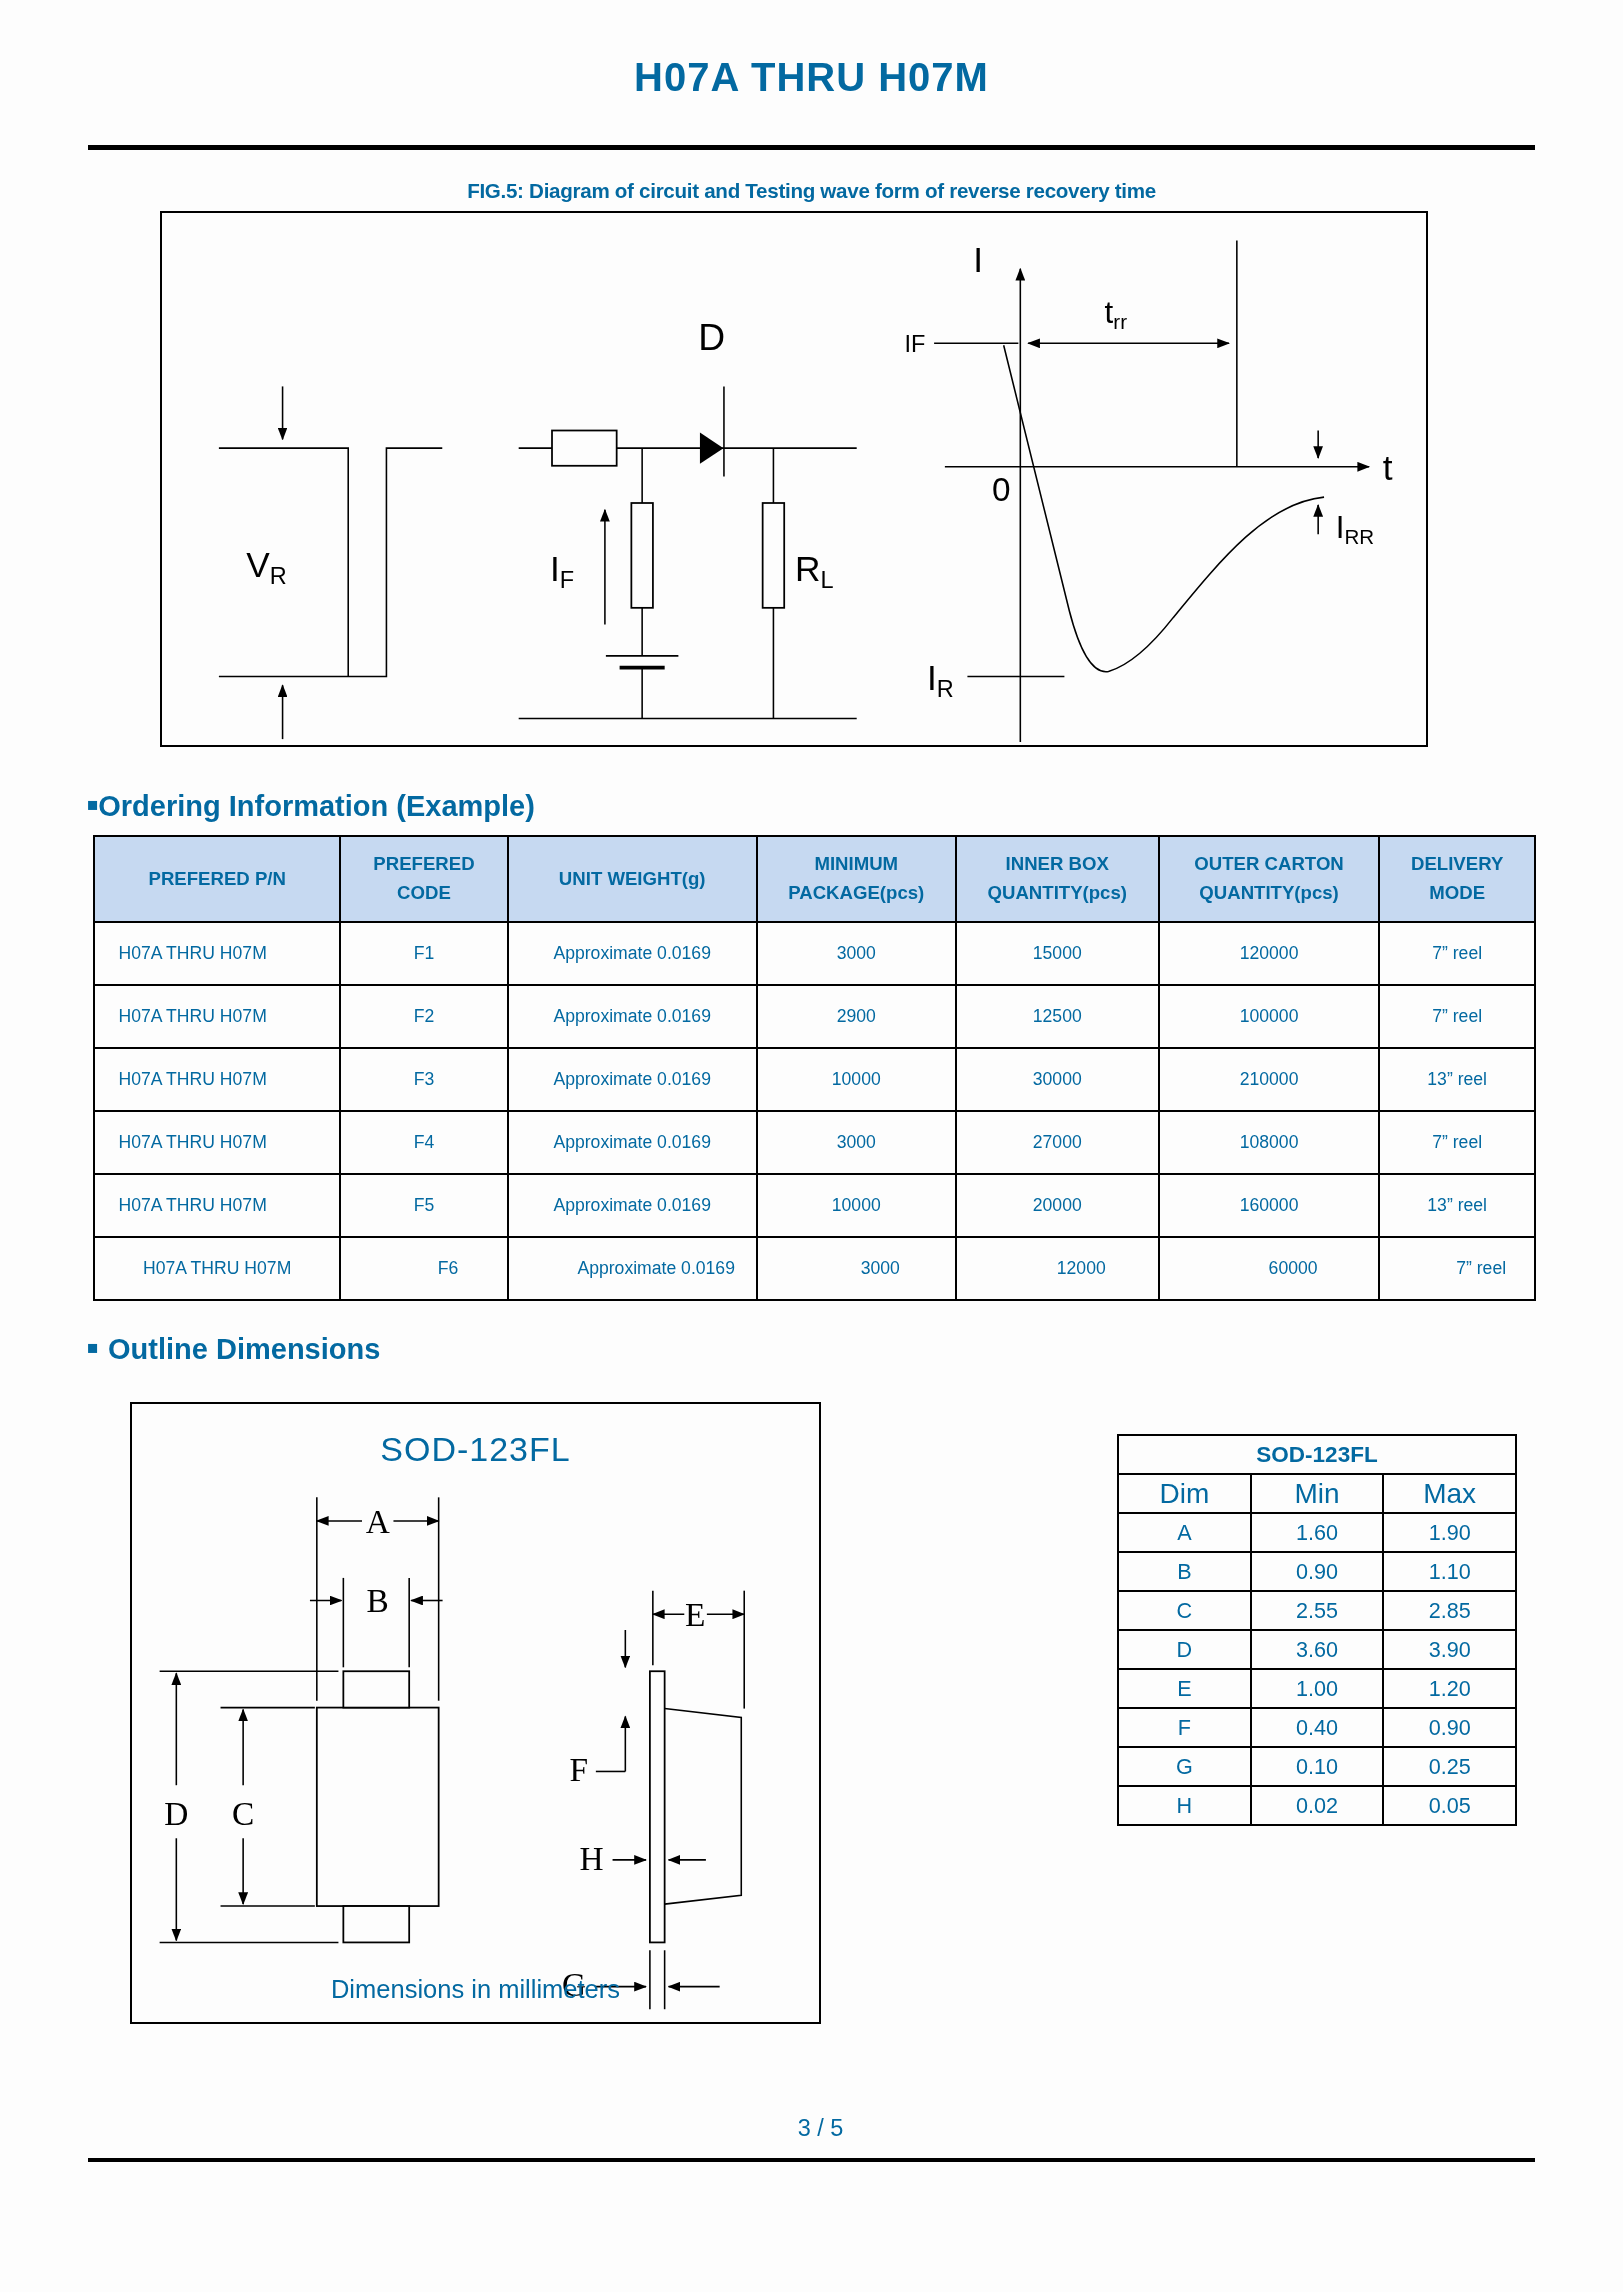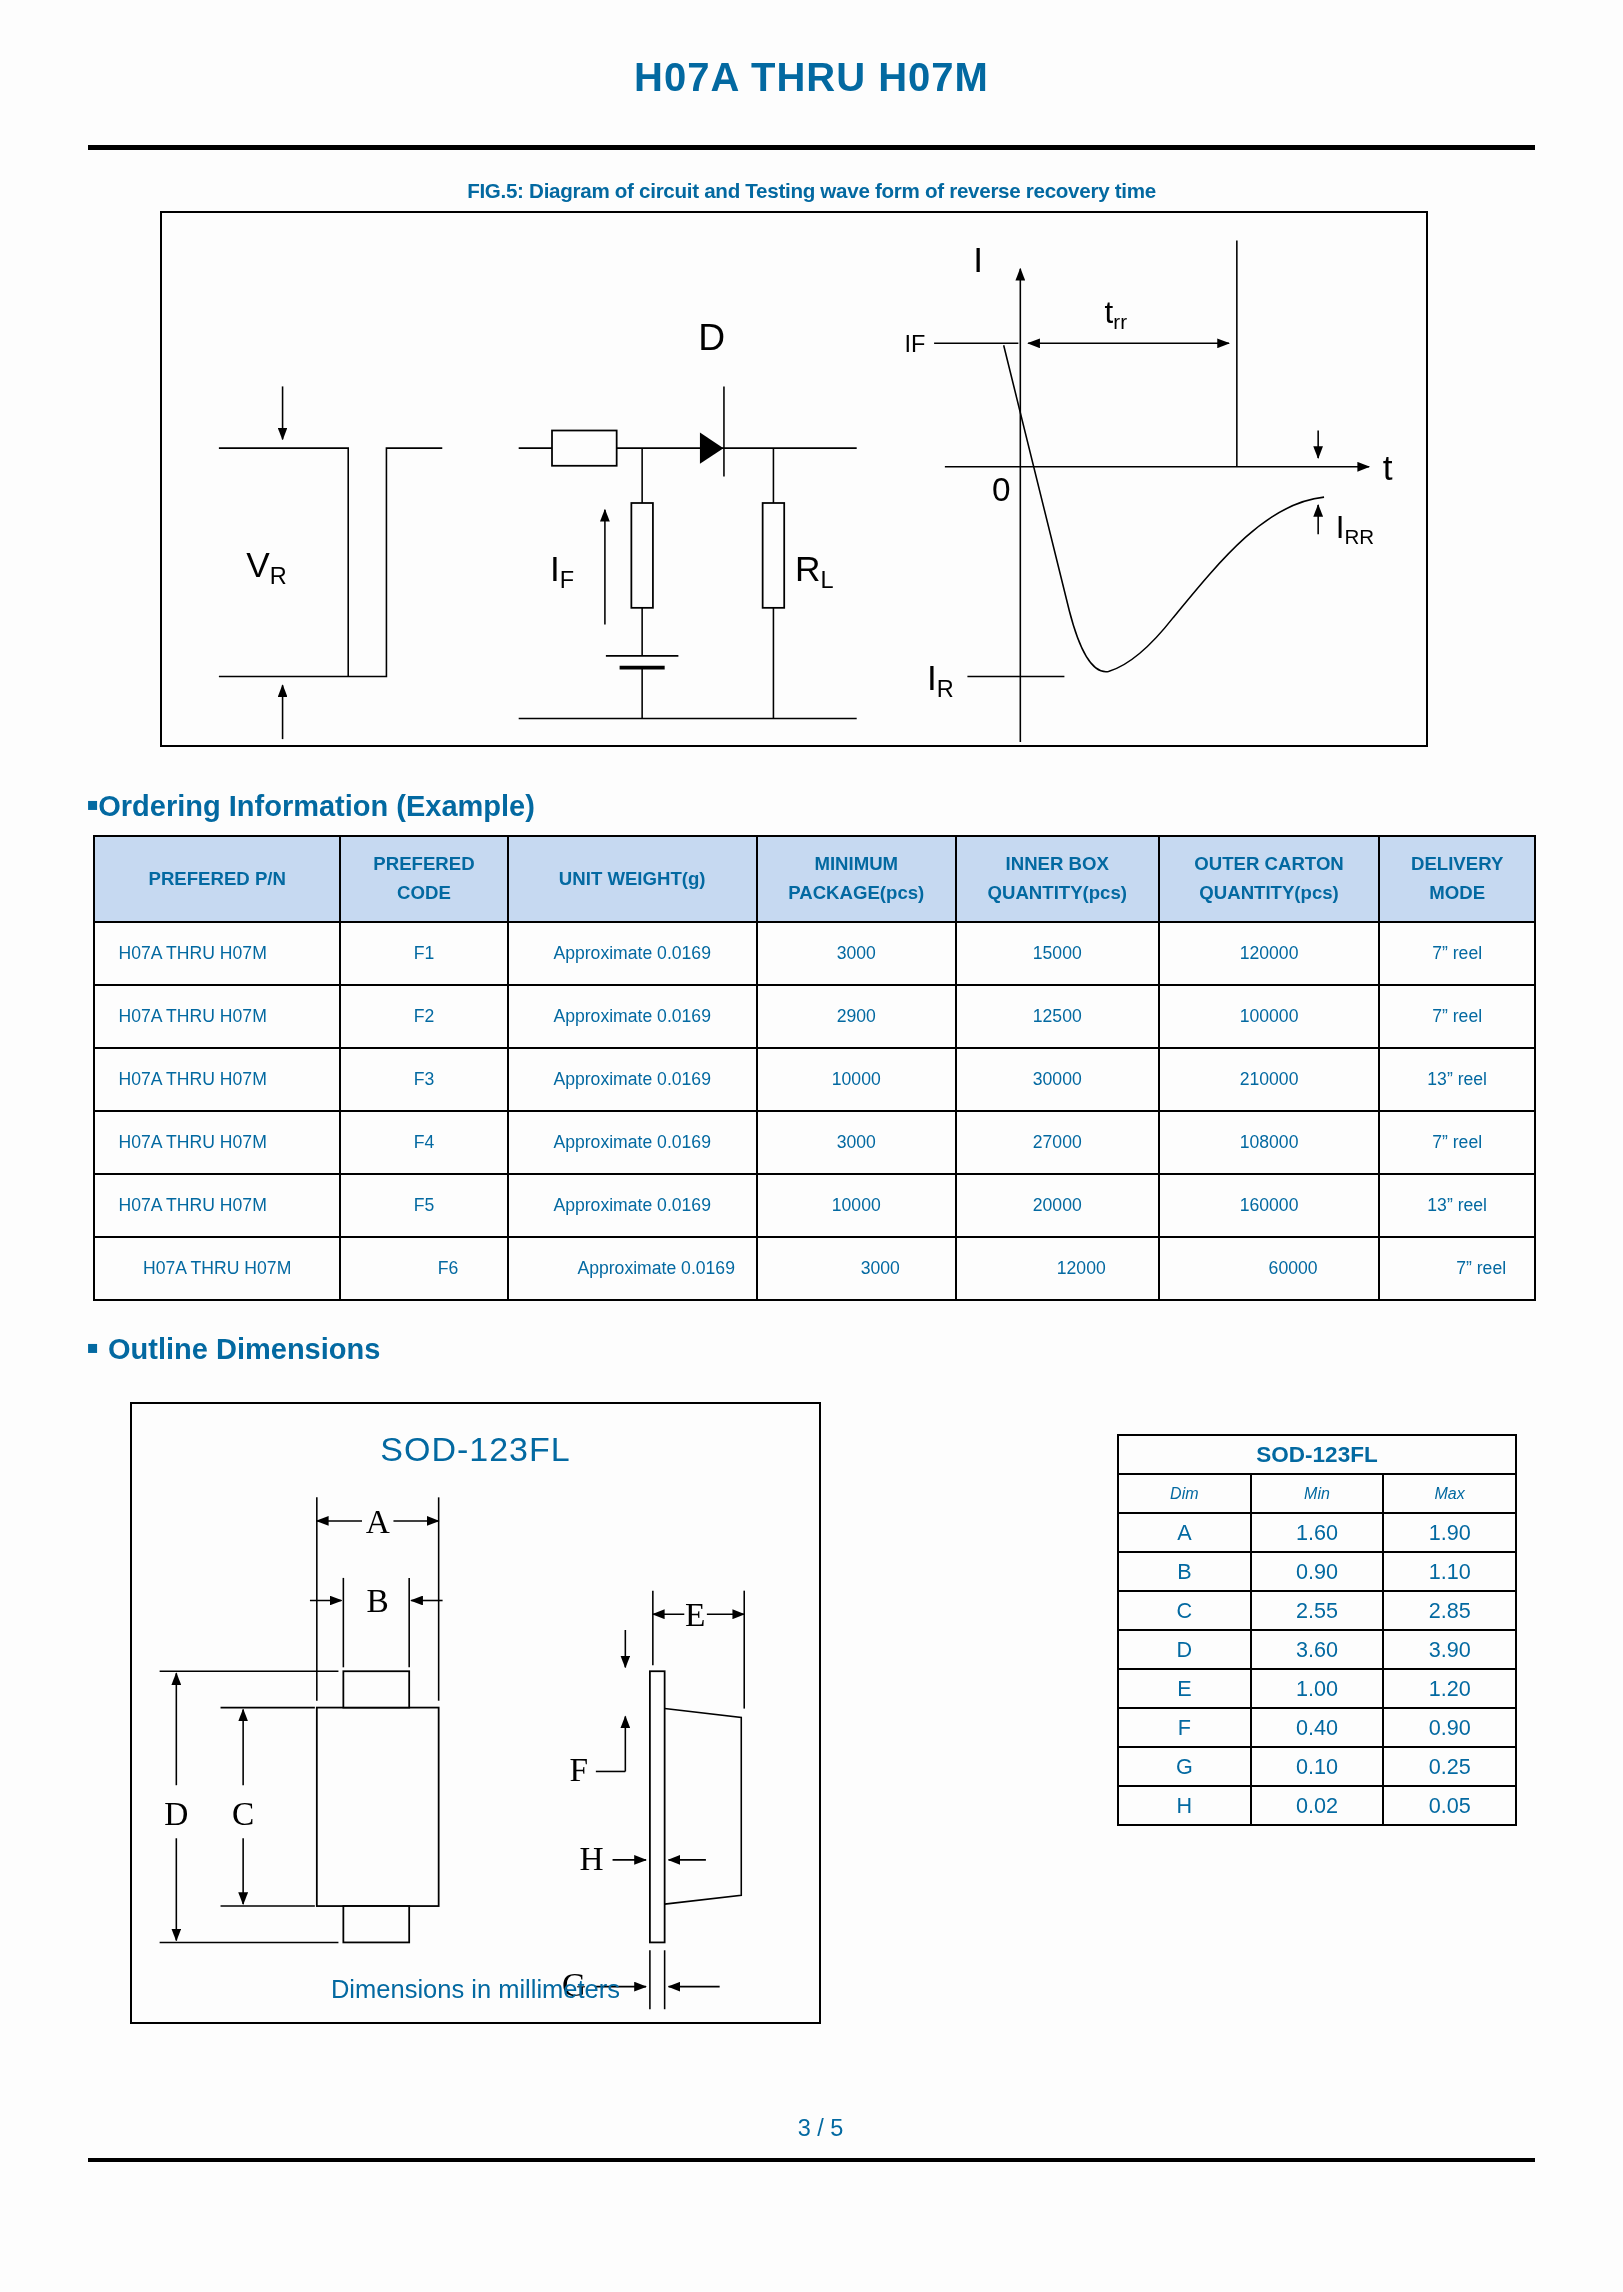--- a/index.html
+++ b/index.html
@@ -47,21 +47,21 @@
              border:2.9px solid #000; box-sizing:border-box; }
   .pkg-box svg { position:absolute; left:0; top:0; width:100%; height:100%; }
   .pkg-title { position:absolute; top:25.5px; left:0; width:100%; text-align:center;
                font-size:34px; letter-spacing:1px; }
   .pkg-note  { position:absolute; bottom:17.6px; left:0; width:100%; text-align:center; font-size:25.5px;margin-top:40px; }
   .pkg-box svg text { font-family:"Liberation Serif","DejaVu Serif",serif; font-size:34px; }
 
   .dim-table { position:absolute; left:1117px; top:1434px; width:400px; border:2.9px solid #000; }
   .dim-table th, .dim-table td { border:2px solid #000; text-align:center; padding:0; }
   .dim-table .dt-title th { font-size:22.5px; font-weight:bold; height:37px; border-bottom:2.9px solid #000; }
-  .dim-table thead tr.dt-cols th { font-size:16px; font-weight:normal; height:37px; border-bottom:2.9px solid #000;font-style:italic; }
+  .dim-table thead tr.dt-cols th { font-size:28px; font-weight:normal; height:37px; border-bottom:2.9px solid #000; }
   .dim-table td { font-size:21.6px; height:37px; }
 
   .footer-page { position:absolute; top:2115px; left:9px; width:100%; text-align:center; font-size:23.5px; }
 </style>
 </head>
 <body>
 
 <div class="page">
 
   <div class="doc-title">H07A THRU H07M</div>

